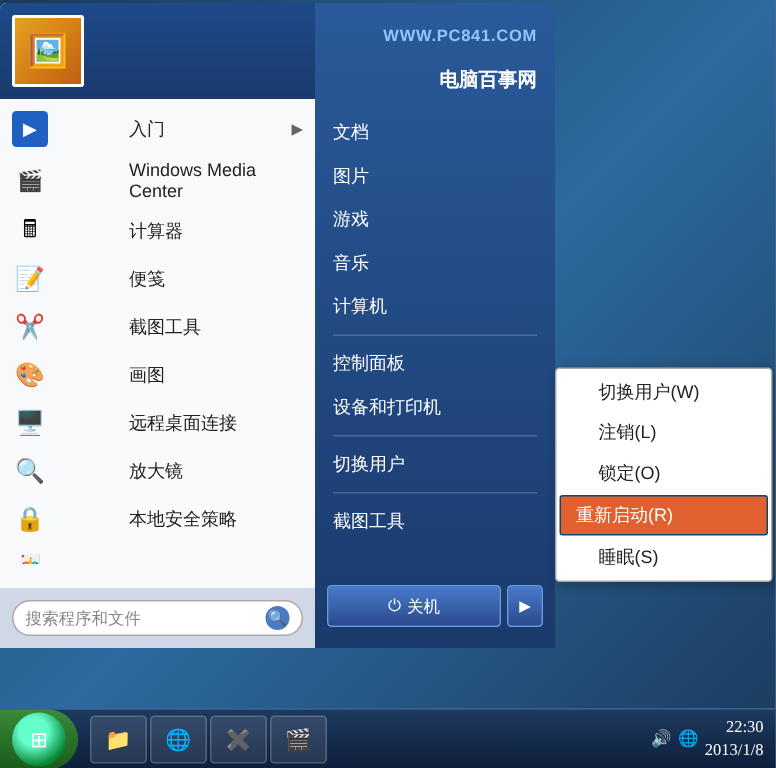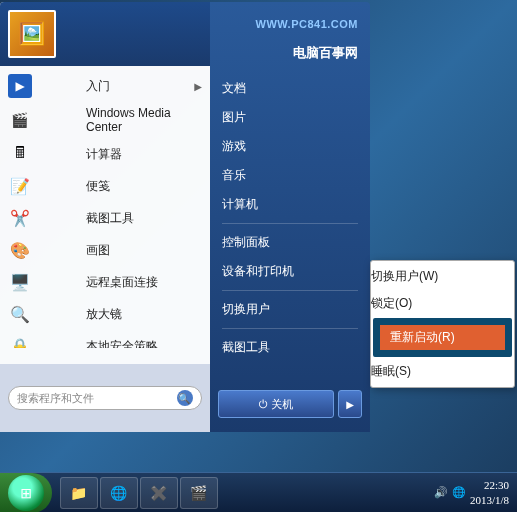--- a/index.html
+++ b/index.html
@@ -185,21 +185,21 @@
       color: #666;
     }
 
     .menu-separator {
       height: 1px;
       background: #ccc;
       margin: 4px 8px;
     }
 
     .start-menu-search {
-      padding: 22px 8px;
+      padding: 8px 8px;
       background: #d0d8e8;
       display: flex;
       align-items: center;
       gap: 4px;
       margin-top: 16px;
     }
 
     .search-box {
       flex: 1;
       height: 24px;
@@ -320,32 +320,32 @@
       width: 145px;
       background: white;
       border: 1px solid #aaa;
       border-radius: 3px;
       box-shadow: 2px 2px 8px rgba(0,0,0,0.3);
       z-index: 300;
       padding: 2px 0;
     }
 
     .submenu-item {
-      padding: 5px 0;
+      padding: 5px 28px;
       font-size: 12px;
       color: #222;
       cursor: pointer;
       display: flex;
       align-items: center;
     }
 
     .submenu-item.highlighted {
       background: #e06030;
       color: white;
-      border: 7px solid #0c4a6e;
+      border: 1px solid #0c4a6e;
       margin: 1px 2px;
       border-radius: 2px;
       padding: 4px 10px;
     }
 
     
     .desktop-content {
       width: 517px;
       height: 472px;
       position: relative;
@@ -480,20 +480,23 @@
             <span>⏻</span>
             <span>关机</span>
           </div>
           <div class="shutdown-arrow">
             <span>▶</span>
           </div>
 
           <div class="shutdown-submenu">
             <div class="submenu-item">
               <span>切换用户(W)</span>
+            </div>
+            <div class="submenu-item">
+              <span>注销(L)</span>
             </div>
             <div class="submenu-item">
               <span>锁定(O)</span>
             </div>
             <div class="submenu-item highlighted">
               <span>重新启动(R)</span>
             </div>
             <div class="submenu-item">
               <span>睡眠(S)</span>
             </div>

